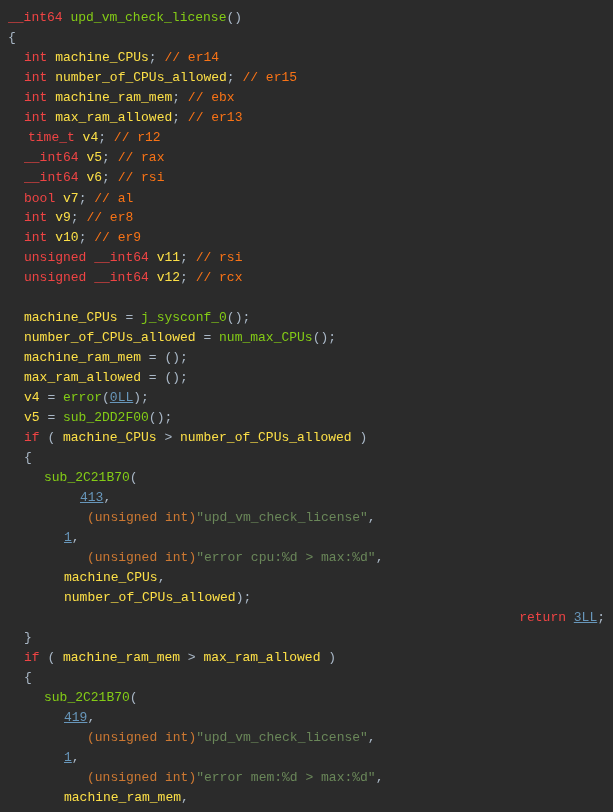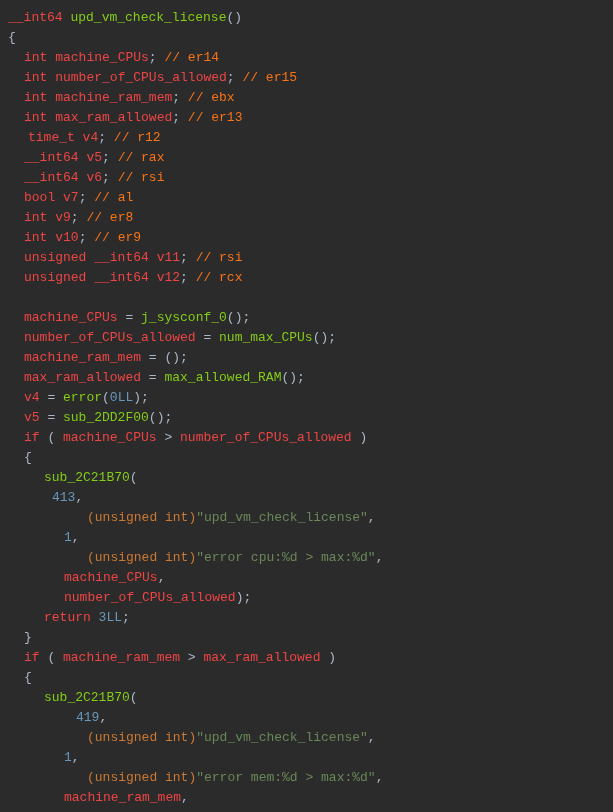--- a/index.html
+++ b/index.html
@@ -25,66 +25,66 @@
       display: flex;
       align-items: baseline;
       padding: 0 8px;
       min-height: 20px;
       white-space: pre;
     }
 
     
     .kw       { color: #ef4444; }
     .fn       { color: #84cc16; } 
-    .num      { color: #6897bb; } 
+    .num      { color: #6897bb; text-decoration: underline; } 
     .str      { color: #6a8759; } 
     .comment  { color: #f97316; } 
     .punct    { color: #a9b7c6; } 
     .op       { color: #a9b7c6; } 
-    .plain    { color: #ef4444; }
+    .plain    { color: #fde047; }
     .cast     { color: #cc7832; margin-left: 23px; }
   </style>
 </head>
 <body>
 
 <div class="code-container" id="code-render">
     <div class="line" style="padding-left: 8px;"><span class="kw">__int64 </span><span class="fn">upd_vm_check_license</span><span class="punct">()</span></div>
     <div class="line" style="padding-left: 8px;"><span class="punct">{</span></div>
     <div class="line" style="padding-left: 24px;"><span class="kw">int </span><span class="plain">machine_CPUs</span><span class="punct">; </span><span class="comment">// er14</span></div>
     <div class="line" style="padding-left: 24px;"><span class="kw">int </span><span class="plain">number_of_CPUs_allowed</span><span class="punct">; </span><span class="comment">// er15</span></div>
     <div class="line" style="padding-left: 24px;"><span class="kw">int </span><span class="plain">machine_ram_mem</span><span class="punct">; </span><span class="comment">// ebx</span></div>
     <div class="line" style="padding-left: 24px;"><span class="kw">int </span><span class="plain">max_ram_allowed</span><span class="punct">; </span><span class="comment">// er13</span></div>
     <div class="line" style="padding-left: 28px;"><span class="kw">time_t </span><span class="plain">v4</span><span class="punct">; </span><span class="comment">// r12</span></div>
     <div class="line" style="padding-left: 24px;"><span class="kw">__int64 </span><span class="plain">v5</span><span class="punct">; </span><span class="comment">// rax</span></div>
     <div class="line" style="padding-left: 24px;"><span class="kw">__int64 </span><span class="plain">v6</span><span class="punct">; </span><span class="comment">// rsi</span></div>
-    <div class="line" style="padding-left: 24px;"><span class="kw">bool </span><span class="plain">v7</span><span class="punct">; </span><span class="comment">// al</span></div>
+    <div class="line" style="padding-left: 24px; align-items: flex-end;"><span class="kw">bool </span><span class="plain">v7</span><span class="punct">; </span><span class="comment">// al</span></div>
     <div class="line" style="padding-left: 24px;"><span class="kw">int </span><span class="plain">v9</span><span class="punct">; </span><span class="comment">// er8</span></div>
     <div class="line" style="padding-left: 24px;"><span class="kw">int </span><span class="plain">v10</span><span class="punct">; </span><span class="comment">// er9</span></div>
     <div class="line" style="padding-left: 24px;"><span class="kw">unsigned </span><span class="kw">__int64 </span><span class="plain">v11</span><span class="punct">; </span><span class="comment">// rsi</span></div>
     <div class="line" style="padding-left: 24px;"><span class="kw">unsigned </span><span class="kw">__int64 </span><span class="plain">v12</span><span class="punct">; </span><span class="comment">// rcx</span></div>
     <div class="line" style="padding-left: 8px;">&nbsp;</div>
     <div class="line" style="padding-left: 24px;"><span class="plain">machine_CPUs</span><span class="op"> = </span><span class="fn">j_sysconf_0</span><span class="punct">();</span></div>
     <div class="line" style="padding-left: 24px;"><span class="plain">number_of_CPUs_allowed</span><span class="op"> = </span><span class="fn">num_max_CPUs</span><span class="punct">();</span></div>
     <div class="line" style="padding-left: 24px;"><span class="plain">machine_ram_mem</span><span class="op"> = </span><span class="punct">();</span></div>
-    <div class="line" style="padding-left: 24px;"><span class="plain">max_ram_allowed</span><span class="op"> = </span><span class="fn">max_allowed_RAM</span><span class="punct">();</span></div>
+    <div class="line" style="padding-left: 24px;"><span class="plain">max_ram_allowed</span><span class="op"> = </span><span class="punct">();</span></div>
     <div class="line" style="padding-left: 24px;"><span class="plain">v4</span><span class="op"> = </span><span class="fn">error</span><span class="punct">(</span><span class="num">0LL</span><span class="punct">);</span></div>
     <div class="line" style="padding-left: 24px;"><span class="plain">v5</span><span class="op"> = </span><span class="fn">sub_2DD2F00</span><span class="punct">();</span></div>
     <div class="line" style="padding-left: 24px;"><span class="kw">if</span><span class="punct"> ( </span><span class="plain">machine_CPUs</span><span class="op"> &gt; </span><span class="plain">number_of_CPUs_allowed</span><span class="punct"> )</span></div>
     <div class="line" style="padding-left: 24px;"><span class="punct">{</span></div>
     <div class="line" style="padding-left: 44px;"><span class="fn">sub_2C21B70</span><span class="punct">(</span></div>
-    <div class="line" style="padding-left: 52px;"><span class="num">413</span><span class="punct">,</span></div>
+    <div class="line" style="padding-left: 80px;"><span class="num">413</span><span class="punct">,</span></div>
     <div class="line" style="padding-left: 64px;"><span class="cast">(unsigned int)</span><span class="str">"upd_vm_check_license"</span><span class="punct">,</span></div>
     <div class="line" style="padding-left: 64px;"><span class="num">1</span><span class="punct">,</span></div>
     <div class="line" style="padding-left: 64px;"><span class="cast">(unsigned int)</span><span class="str">"error cpu:%d &gt; max:%d"</span><span class="punct">,</span></div>
     <div class="line" style="padding-left: 64px;"><span class="plain">machine_CPUs</span><span class="punct">,</span></div>
     <div class="line" style="padding-left: 64px;"><span class="plain">number_of_CPUs_allowed</span><span class="punct">);</span></div>
-    <div class="line" style="padding-left: 44px;"><span class="kw">return </span><span class="num">3LL</span><span class="punct">;</span></div>
+    <div class="line" style="padding-left: 44px; justify-content: flex-end;"><span class="kw">return </span><span class="num">3LL</span><span class="punct">;</span></div>
     <div class="line" style="padding-left: 24px;"><span class="punct">}</span></div>
     <div class="line" style="padding-left: 24px;"><span class="kw">if</span><span class="punct"> ( </span><span class="plain">machine_ram_mem</span><span class="op"> &gt; </span><span class="plain">max_ram_allowed</span><span class="punct"> )</span></div>
     <div class="line" style="padding-left: 24px;"><span class="punct">{</span></div>
     <div class="line" style="padding-left: 44px;"><span class="fn">sub_2C21B70</span><span class="punct">(</span></div>
-    <div class="line" style="padding-left: 64px; margin-left: 12px;"><span class="num">419</span><span class="punct">,</span></div>
+    <div class="line" style="padding-left: 64px;"><span class="num">419</span><span class="punct">,</span></div>
     <div class="line" style="padding-left: 64px;"><span class="cast">(unsigned int)</span><span class="str">"upd_vm_check_license"</span><span class="punct">,</span></div>
     <div class="line" style="padding-left: 64px;"><span class="num">1</span><span class="punct">,</span></div>
     <div class="line" style="padding-left: 64px;"><span class="cast">(unsigned int)</span><span class="str">"error mem:%d &gt; max:%d"</span><span class="punct">,</span></div>
     <div class="line" style="padding-left: 64px;"><span class="plain">machine_ram_mem</span><span class="punct">,</span></div>
     <div class="line" style="padding-left: 64px;"><span class="plain">max_ram_allowed</span><span class="punct">);</span></div>
   </div>
 
 </body></html>

